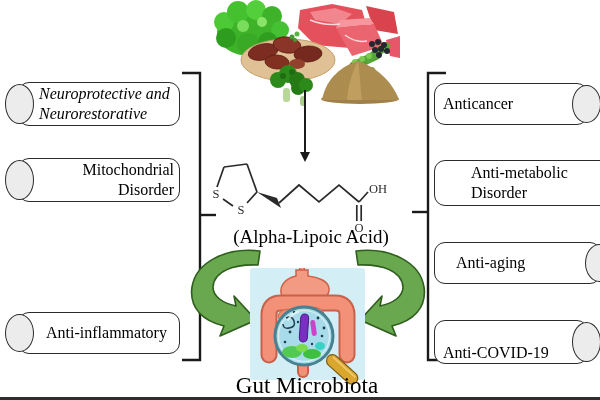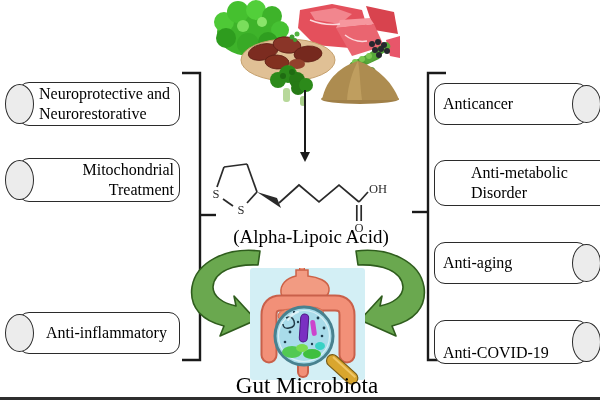--- a/index.html
+++ b/index.html
@@ -198,42 +198,42 @@
         <path d="M 288 320 a 18 18 0 0 1 10 -8" fill="none" stroke="#eaf7fb" stroke-width="2" stroke-linecap="round" opacity="0.8"></path>
       </g>
 
       <g transform="rotate(42 334 362)">
         <rect x="326" y="356" width="38" height="12" rx="6" fill="#d9a62e" stroke="#7a5d17" stroke-width="1.2"></rect>
         <line x1="330" y1="359" x2="360" y2="359" stroke="#f0c766" stroke-width="2"></line>
       </g>
     </g>
   </svg>
 
-  <div class="benefit side-left al-left" style="left:18px;top:82px;width:160px;height:42px;">
+  <div class="benefit side-left al-left" style="left:18px;top:82px;width:160px;height:42px;font-style:italic;">
     <span class="cap"></span>
     <span class="lbl">Neuroprotective and Neurorestorative</span>
   </div>
   <div class="benefit side-left al-right" style="left:18px;top:158px;width:160px;height:42px;">
     <span class="cap"></span>
-    <span class="lbl">Mitochondrial Treatment</span>
+    <span class="lbl">Mitochondrial Disorder</span>
   </div>
   <div class="benefit side-right al-left" style="left:434px;top:83px;width:152px;height:40px;">
     <span class="cap"></span>
     <span class="lbl">Anticancer</span>
   </div>
 
   <div class="benefit side-left al-center" style="left:18px;top:312px;width:160px;height:40px;">
     <span class="cap"></span>
     <span class="lbl">Anti-inflammatory</span>
   </div>
   <div class="benefit side-right al-left" style="left:434px;top:160px;width:152px;height:44px;padding-left:28px;">
     <span class="cap"></span>
     <span class="lbl">Anti-metabolic Disorder</span>
   </div>
-  <div class="benefit side-right al-left" style="left:434px;top:242px;width:152px;height:40px;">
+  <div class="benefit side-right al-left" style="left:434px;top:242px;width:152px;height:40px;padding-left:13px;">
     <span class="cap"></span>
     <span class="lbl">Anti-aging</span>
   </div>
   <div class="benefit side-right al-left" style="left:434px;top:320px;width:152px;height:42px;align-items:flex-end;">
     <span class="cap"></span>
     <span class="lbl">Anti-COVID-19</span>
   </div>
 
   <div class="mol-label">(Alpha-Lipoic Acid)</div>
   <div class="gut-label">Gut Microbiota</div>

